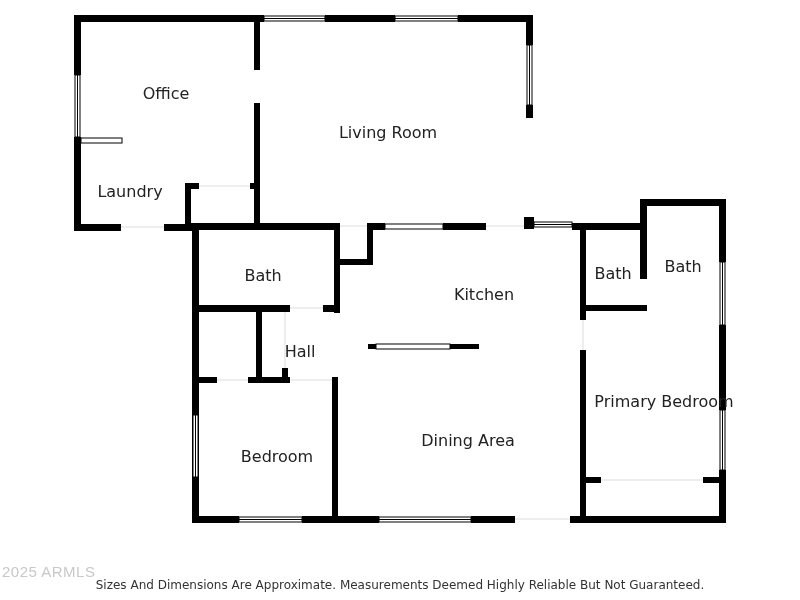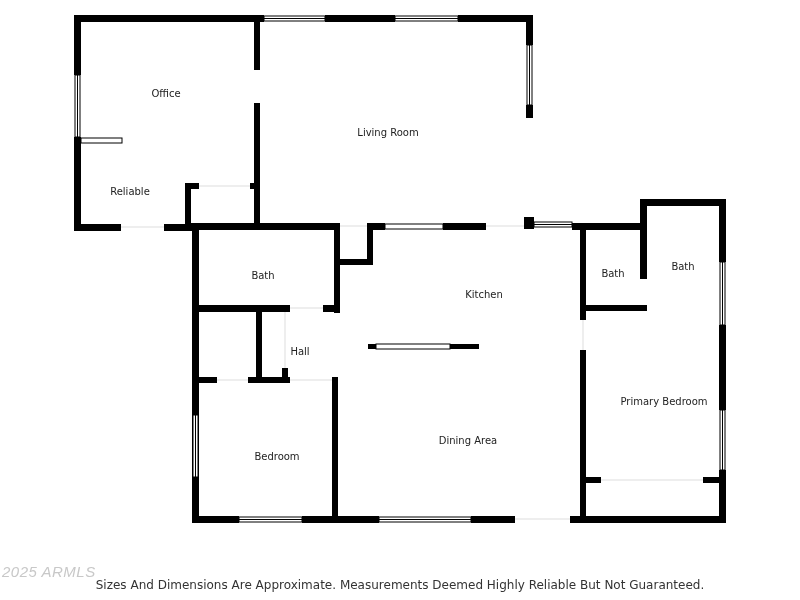--- a/index.html
+++ b/index.html
@@ -1,19 +1,19 @@
 <!DOCTYPE html>
 <html><head>
 <meta charset="utf-8">
 <style>
   html, body { margin: 0; padding: 0; background: #ffffff; }
   body { width: 800px; height: 600px; position: relative; overflow: hidden; font-family: "Liberation Sans", "DejaVu Sans", sans-serif; }
   #plan { position: absolute; left: 0; top: 0; width: 800px; height: 600px; }
-  .room-label { position: absolute; font-size: 10px; color: #222; transform: translate(-50%, -50%); white-space: nowrap; font-family: "DejaVu Sans", sans-serif; }
-  .watermark { position: absolute; left: 2px; top: 563px; font-size: 15px; color: #c8c8c8; letter-spacing: 0.5px; font-family: "Liberation Sans", sans-serif; font-style: italic; }
+  .room-label { position: absolute; font-size: 16px; color: #222; transform: translate(-50%, -50%); white-space: nowrap; font-family: "DejaVu Sans", sans-serif; }
+  .watermark { position: absolute; left: 2px; top: 563px; font-size: 15px; color: #c8c8c8; letter-spacing: 0.5px; font-family: "Liberation Sans", sans-serif; }
   .disclaimer { position: absolute; left: 400px; top: 578px; transform: translateX(-50%); font-size: 12px; color: #333; white-space: nowrap; font-family: "DejaVu Sans", sans-serif; }
 </style>
 </head>
 <body>
 
 <svg id="plan" viewBox="0 0 800 600" xmlns="http://www.w3.org/2000/svg">
   <g fill="#000">
 
     <rect x="74" y="15" width="188" height="7"></rect>
     <rect x="74" y="15" width="7" height="60"></rect>
@@ -118,21 +118,21 @@
     <line x1="290" y1="380" x2="332" y2="380"></line>
     <line x1="601" y1="480" x2="703" y2="480"></line>
     <line x1="515" y1="519" x2="570" y2="519"></line>
     <line x1="486" y1="226" x2="524" y2="226"></line>
     <line x1="340" y1="226" x2="367" y2="226"></line>
     <line x1="583" y1="320" x2="583" y2="350"></line>
   </g>
 </svg>
 
 <div class="room-label" style="left:166px; top:93px;">Office</div>
-<div class="room-label" style="left:130px; top:191px;">Reliable</div>
+<div class="room-label" style="left:130px; top:191px;">Laundry</div>
 <div class="room-label" style="left:388px; top:132px;">Living Room</div>
 <div class="room-label" style="left:263px; top:275px;">Bath</div>
 <div class="room-label" style="left:300px; top:351px;">Hall</div>
 <div class="room-label" style="left:484px; top:294px;">Kitchen</div>
 <div class="room-label" style="left:265px; top:456px;margin-left:12px;">Bedroom</div>
 <div class="room-label" style="left:468px; top:440px;">Dining Area</div>
 <div class="room-label" style="left:613px; top:273px;">Bath</div>
 <div class="room-label" style="left:683px; top:266px;">Bath</div>
 <div class="room-label" style="left:664px; top:401px;">Primary Bedroom</div>
 

